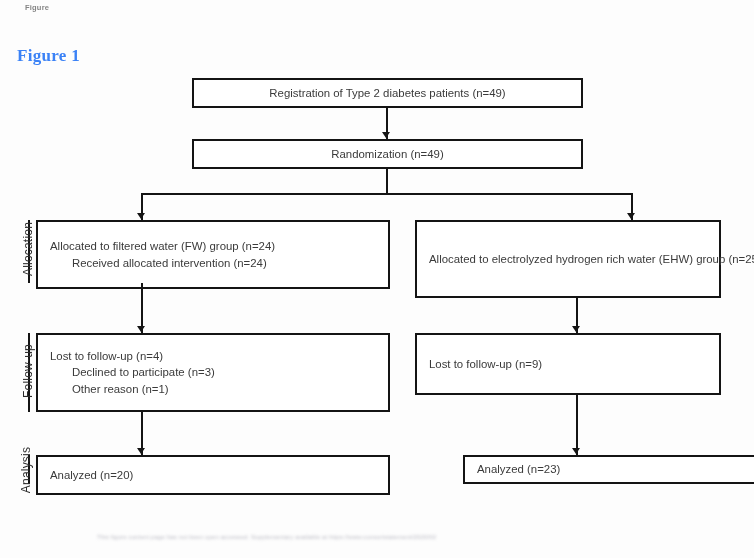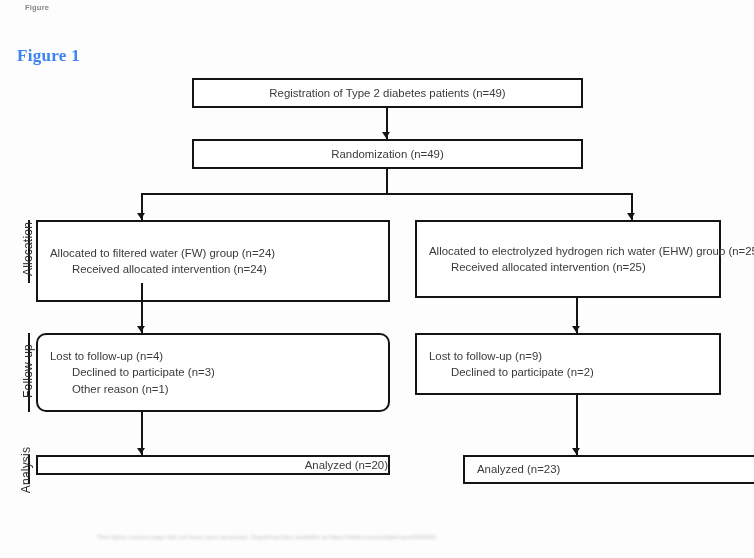--- a/index.html
+++ b/index.html
@@ -47,25 +47,25 @@
   }
   .box .ln{display:block;white-space:nowrap;}
   .box.center-txt{align-items:center;text-align:center;}
   .box.left-txt{align-items:flex-start;text-align:left;padding-left:12px;}
   .indent{padding-left:22px;}
   .wrapline{white-space:normal;}
 
   
   #box-registration{left:192px;top:78px;width:391px;height:30px;}
   #box-randomization{left:192px;top:139px;width:391px;height:30px;}
-  #box-alloc-left{left:36px;top:220px;width:354px;height:82px;}
+  #box-alloc-left{left:36px;top:220px;width:354px;height:69px;}
   #box-alloc-right{left:415px;top:220px;width:306px;height:78px;}
-  #box-follow-left{left:36px;top:333px;width:354px;height:79px;border-radius:10px;}
+  #box-follow-left{left:36px;top:333px;width:354px;height:79px;}
   #box-follow-right{left:415px;top:333px;width:306px;height:62px;}
-  #box-analysis-left{left:36px;top:455px;width:354px;height:20px;align-items:flex-end;}
+  #box-analysis-left{left:36px;top:455px;width:354px;height:40px;}
   #box-analysis-right{left:415px;top:455px;width:306px;height:29px;margin-left:48px;}
 
   
   .vline{position:absolute;background:#141414;width:2.2px;filter:blur(.2px);}
   .hline{position:absolute;background:#141414;height:2.2px;filter:blur(.2px);}
   .arrow{
     position:absolute;width:0;height:0;
     border-left:4.6px solid transparent;
     border-right:4.6px solid transparent;
     border-top:6.5px solid #141414;
@@ -157,37 +157,35 @@
   <div class="arrow" id="arrow-split-left"></div>
   <div class="arrow" id="arrow-split-right"></div>
 
   <div class="box left-txt" id="box-alloc-left">
     <span class="ln">Allocated to filtered water (FW) group (n=24)</span>
     <span class="ln indent">Received allocated intervention (n=24)</span>
   </div>
 
   <div class="box left-txt" id="box-alloc-right">
     <span class="ln wrapline">Allocated to electrolyzed hydrogen rich water (EHW) group (n=25)</span>
-    <span class="ln indent">Received allocated intervention (n=25)</span>
   </div>
 
   <div class="vline" id="conn-allocL-followL"></div>
   <div class="arrow" id="arrow-allocL-followL"></div>
   <div class="vline" id="conn-allocR-followR"></div>
   <div class="arrow" id="arrow-allocR-followR"></div>
 
   <div class="box left-txt" id="box-follow-left">
     <span class="ln">Lost to follow-up (n=4)</span>
     <span class="ln indent">Declined to participate (n=3)</span>
     <span class="ln indent">Other reason (n=1)</span>
   </div>
 
   <div class="box left-txt" id="box-follow-right">
     <span class="ln">Lost to follow-up (n=9)</span>
-    <span class="ln indent">Declined to participate (n=2)</span>
   </div>
 
   <div class="vline" id="conn-followL-analL"></div>
   <div class="arrow" id="arrow-followL-analL"></div>
   <div class="vline" id="conn-followR-analR"></div>
   <div class="arrow" id="arrow-followR-analR"></div>
 
   <div class="box left-txt" id="box-analysis-left">
     <span class="ln">Analyzed (n=20)</span>
   </div>

